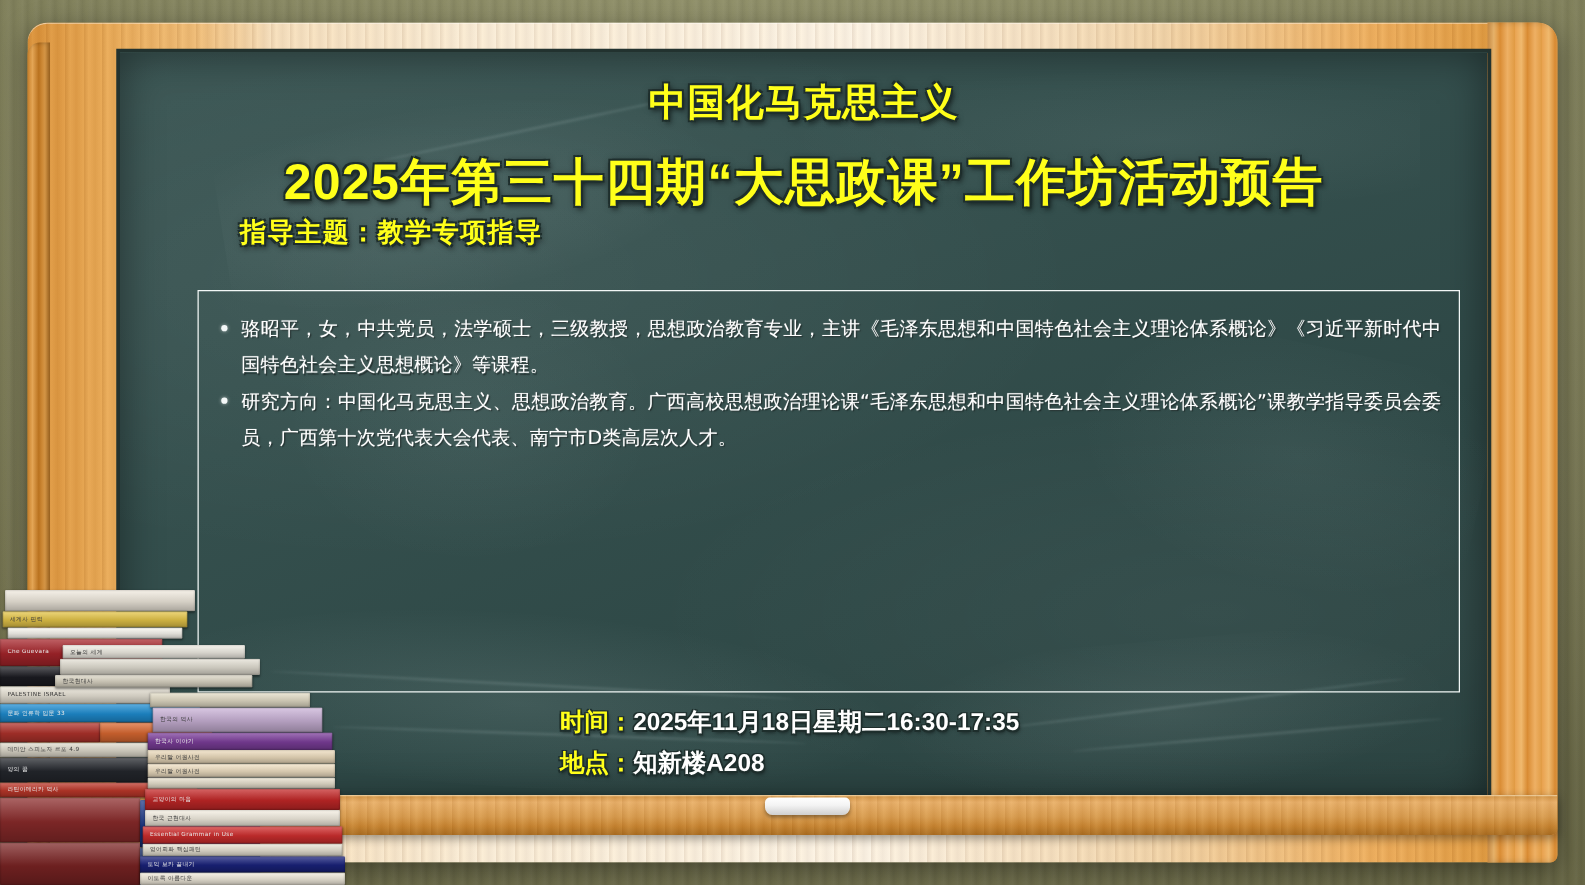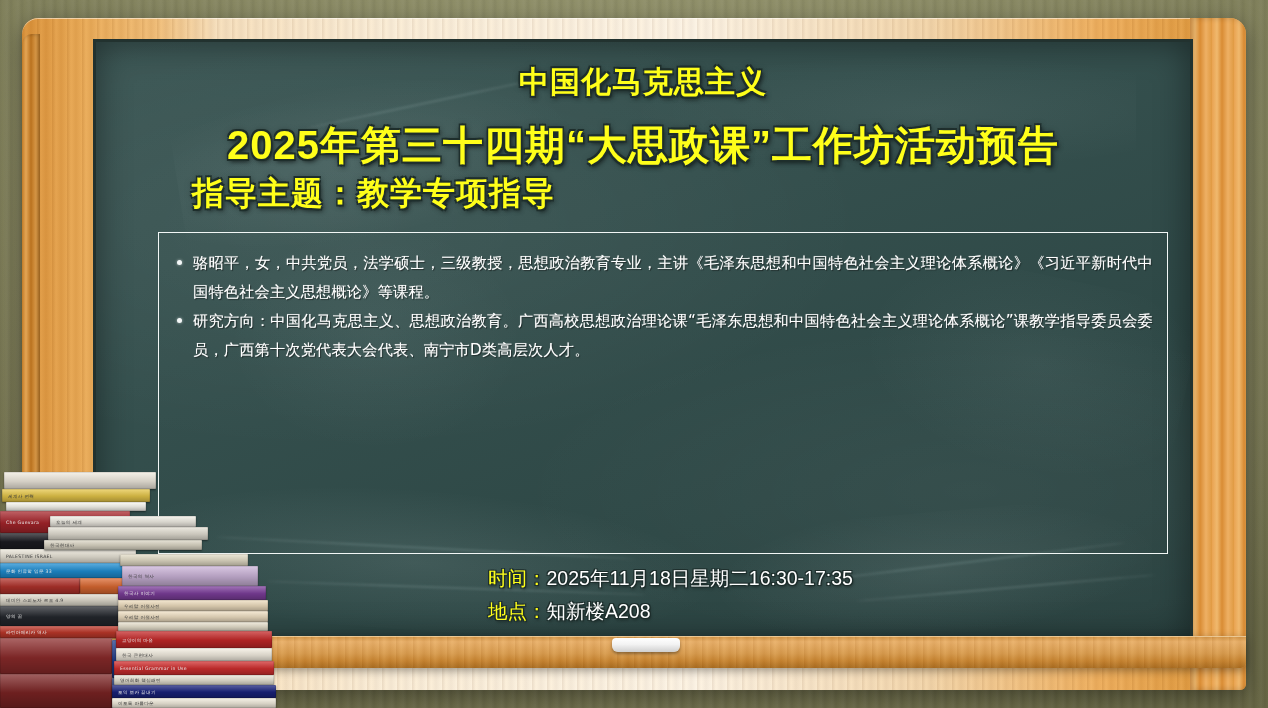--- a/index.html
+++ b/index.html
@@ -92,21 +92,21 @@
       -1.6px -1.6px 0 #1e2e2c, 1.6px -1.6px 0 #1e2e2c,
       -1.6px  1.6px 0 #1e2e2c, 1.6px  1.6px 0 #1e2e2c,
        0 0 6px rgba(0,0,0,.55), 2px 3px 4px rgba(0,0,0,.5);
     letter-spacing:1px;
   }
   #org-title{ position:absolute; left:0; right:0; top:20px; text-align:center; font-size:30px; }
   #main-title{ position:absolute; left:0; right:0; top:76px; text-align:center; font-size:40px; }
   #subtitle-row{
     position:absolute; left:96px; right:70px; top:130px;
     display:flex; justify-content:space-between; align-items:baseline;
-    font-size:32px;
+    font-size:21px;
   }
 
   
   #content-box{
     position:absolute; left:62px; top:190px; width:1010px; height:322px;
     border:1.6px solid #f2f7f6;
     padding:16px 14px 6px 8px;
   }
   ul#bio-list{ list-style:none; }
   #bio-list li{
@@ -125,21 +125,21 @@
     content:"";
     position:absolute; left:10px; top:11px;
     width:5px; height:5px; border-radius:50%;
     background:#f4f8f8;
     box-shadow:0 0 3px rgba(255,255,255,.6);
   }
 
   
   #footer-info{
     position:absolute; left:352px; top:520px; width:600px;
-    font-size:19.5px; font-weight:normal; line-height:33px;margin-left:40px;
+    font-size:19.5px; font-weight:bold; line-height:33px;
   }
   .info-row{ display:flex; align-items:baseline; }
   .info-label{
     color:#ffff1a;
     text-shadow:-1.2px -1.2px 0 #1e2e2c,1.2px -1.2px 0 #1e2e2c,
       -1.2px 1.2px 0 #1e2e2c,1.2px 1.2px 0 #1e2e2c, 1px 2px 3px rgba(0,0,0,.5);
     white-space:pre;
   }
   .info-value{
     color:#ffffff;

